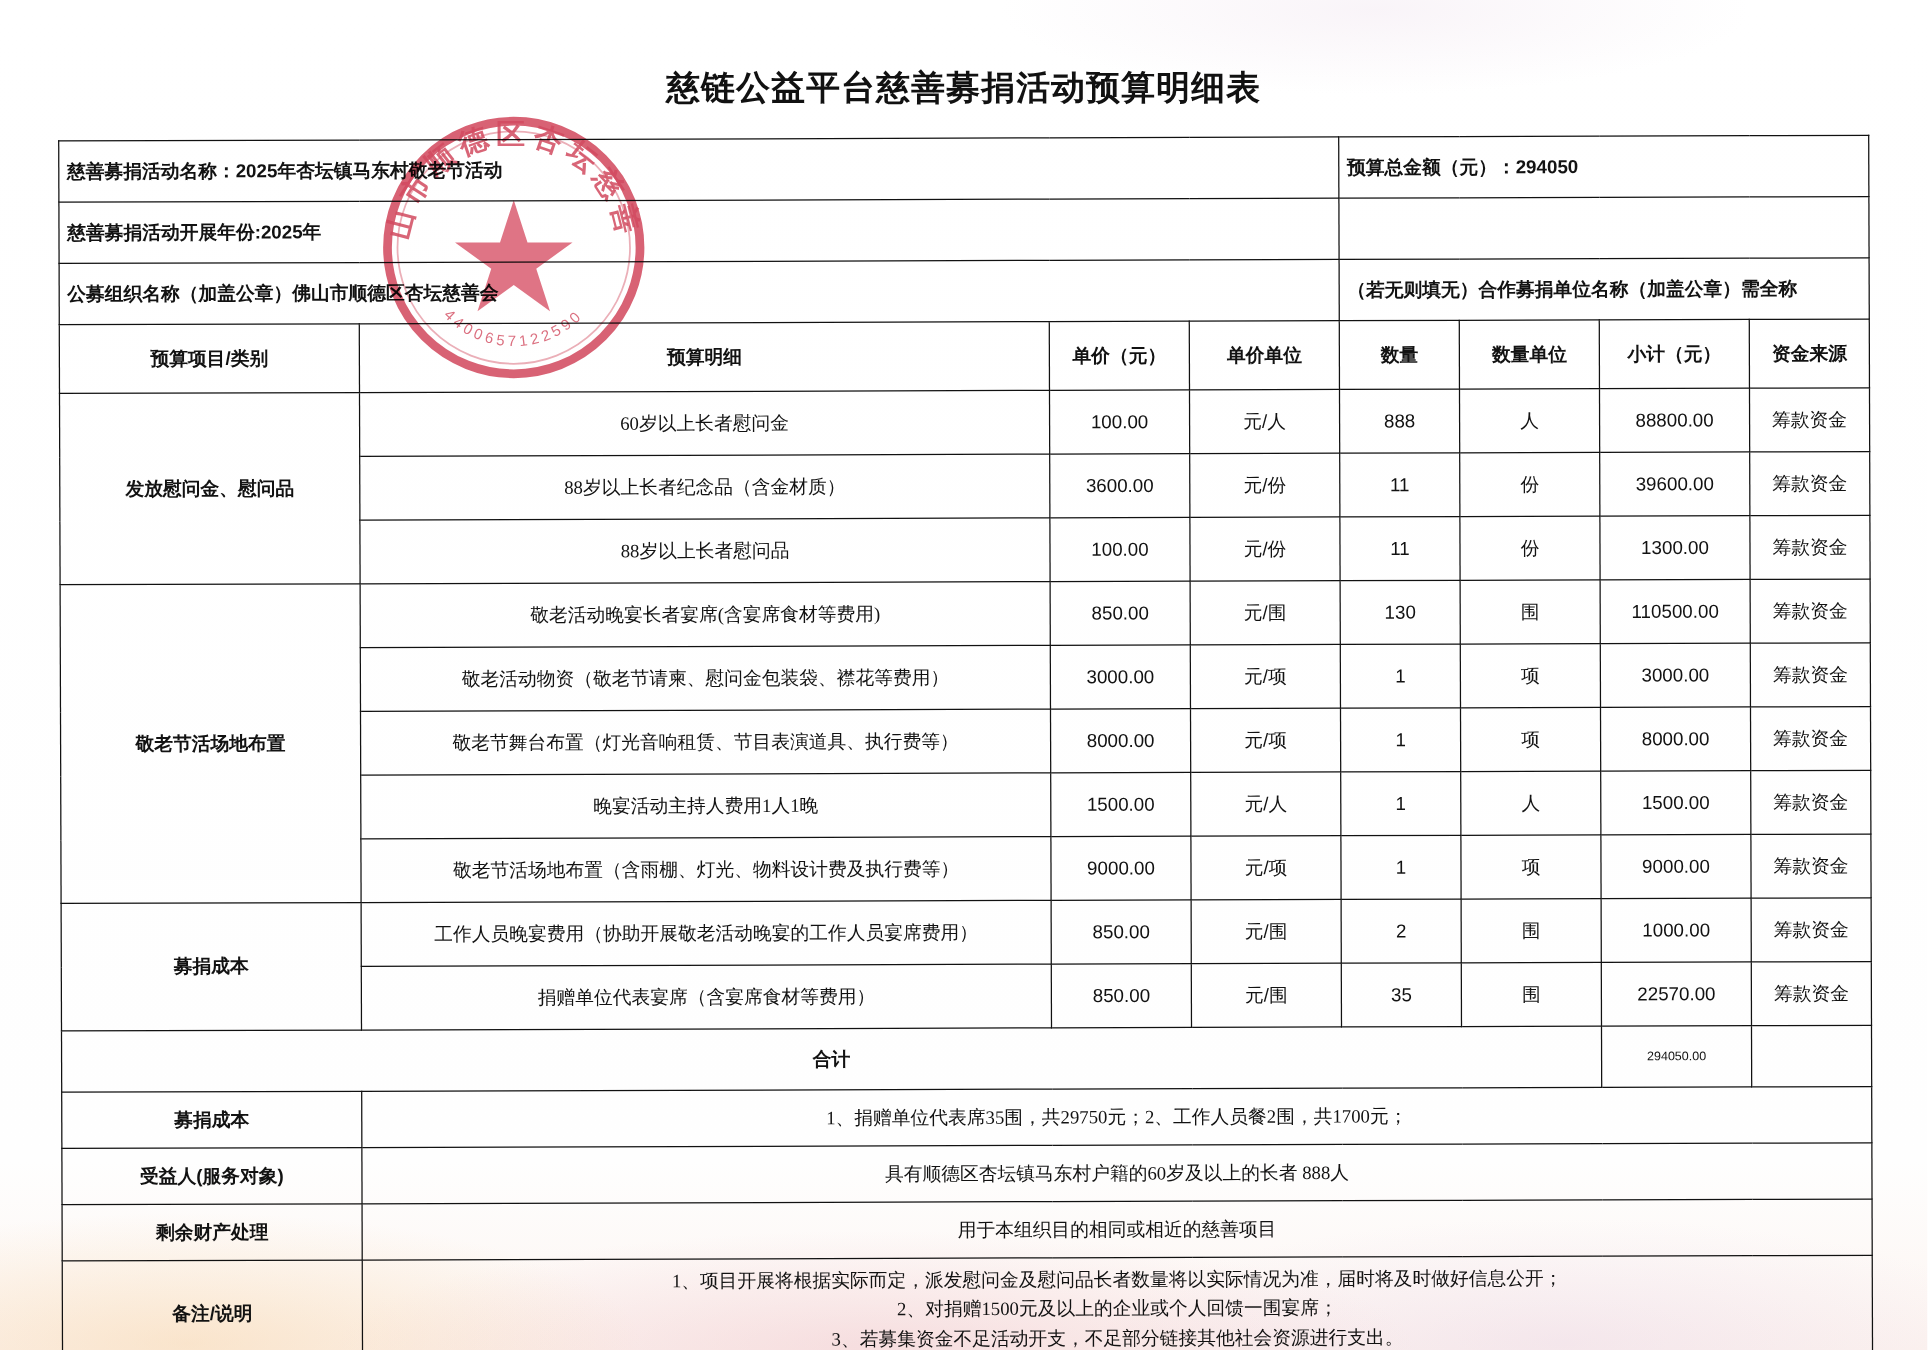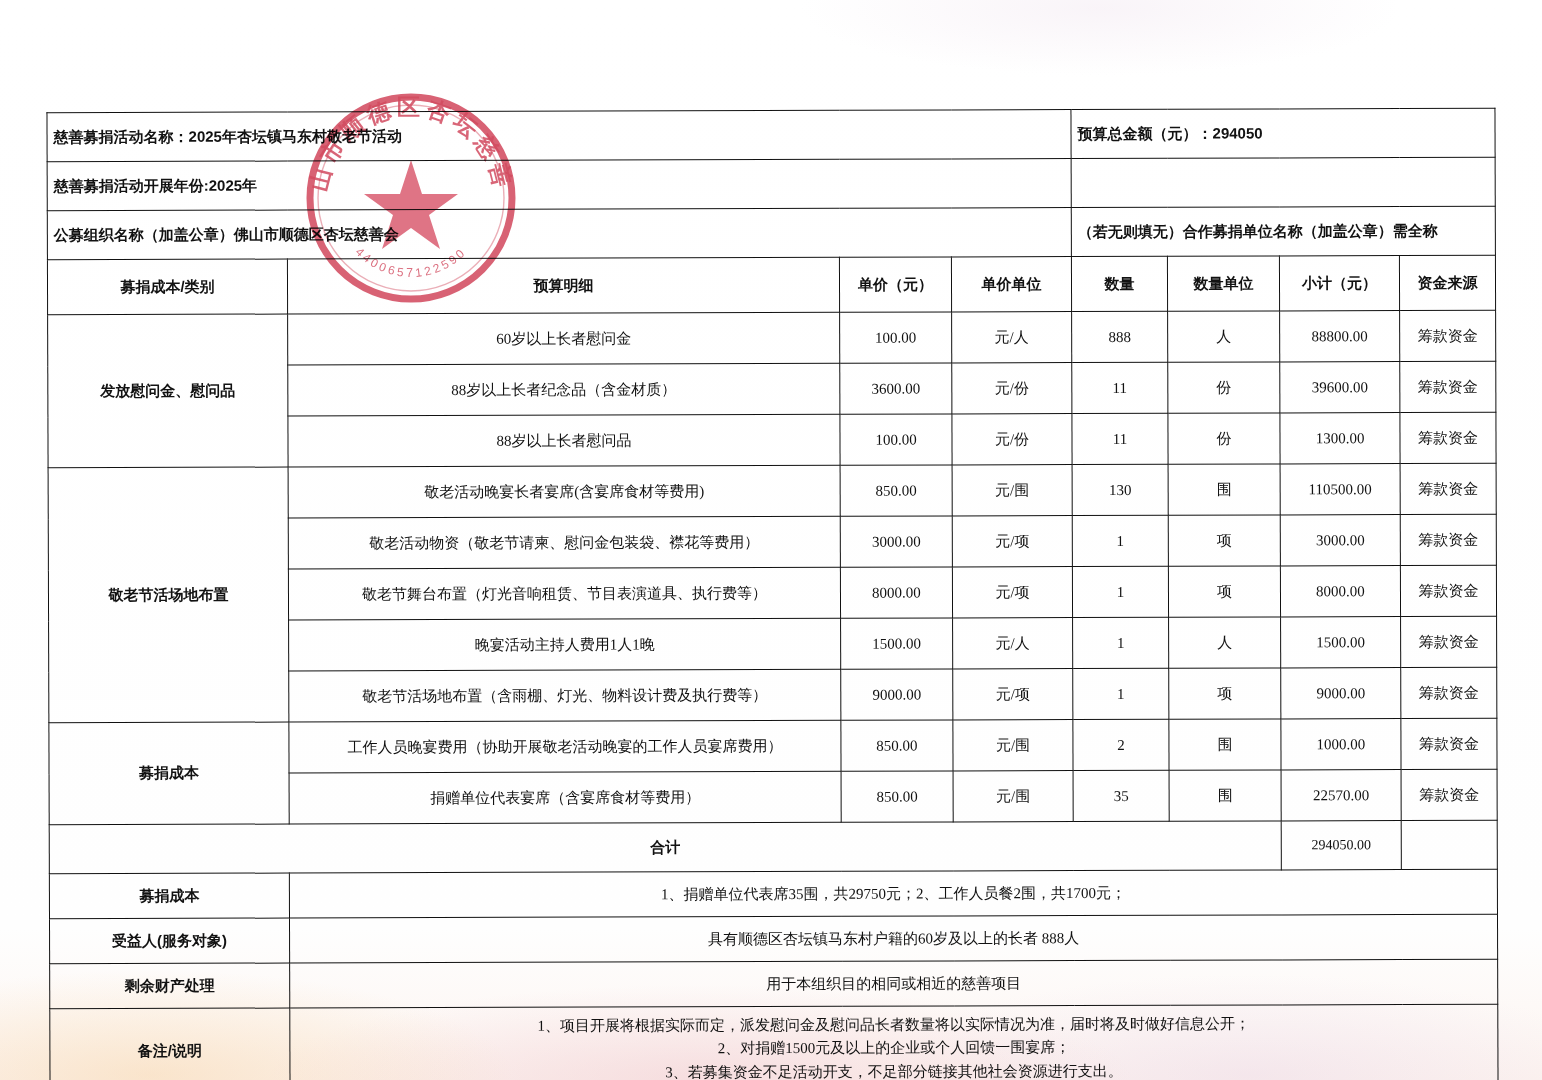--- a/index.html
+++ b/index.html
@@ -71,25 +71,25 @@
     color: #121212;
     vertical-align: middle;
     background: rgba(255,255,255,0.0);
   }
   .r-head td { height: 44px; }
   .lbl      { font-weight: bold; font-size: 16px; }
   .lft      { text-align: left; padding-left: 10px; }
   .hdr      { text-align: center; font-weight: bold; font-size: 16px; height: 50px; }
   .catcell  { text-align: center; font-weight: bold; font-size: 17px; margin-left: 20px; }
   .detail   { text-align: center; font-size: 16px; font-family: "Liberation Serif", "DejaVu Serif", serif; }
-  .num      { text-align: center; font-size: 15px; font-family: Liberation Serif, serif; border-radius: 13px; }
+  .num      { text-align: center; font-size: 15px; font-family: Liberation Sans, sans-serif; border-radius: 13px; }
   .src      { text-align: center; font-size: 15px; font-family: Liberation Serif, serif; margin-top: 16px; }
   .datarow td { height: 46px; }
   .totalrow td { height: 44px; font-weight: bold; font-size: 18px; text-align: center; }
-  .totalrow td.num { font-weight: normal; font-size: 14px; }
+  .totalrow td.num { font-weight: normal; font-size: 10px; }
   .noterow td { height: 40px; }
   .notelbl { text-align: center; font-weight: bold; font-size: 17px; }
   .notetext {
     text-align: center;
     font-size: 16px;
     font-family: "Liberation Serif", "DejaVu Serif", serif;
   }
   .remarkrow td { height: 80px; }
   .remark-lines { line-height: 1.55; }
   .remark-lines div { white-space: nowrap; }
@@ -111,20 +111,21 @@
   }
   .seal svg { display:block; width:100%; height:100%; }
 </style>
 </head>
 <body>
 
 <div class="page-bg"></div>
 
 <div class="sheet">
 
+  <div class="doc-title">慈链公益平台慈善募捐活动预算明细表</div>
 
   <div class="tbl-wrap">
     <table class="budget">
       <colgroup>
         <col style="width:240px">
         <col style="width:552px">
         <col style="width:112px">
         <col style="width:120px">
         <col style="width:96px">
         <col style="width:112px">
@@ -142,21 +143,21 @@
           <td class="lbl lft" colspan="4">慈善募捐活动开展年份:2025年</td>
           <td class="lbl lft" colspan="4"></td>
         </tr>
 
         <tr class="r-head">
           <td class="lbl lft" colspan="4">公募组织名称（加盖公章）佛山市顺德区杏坛慈善会</td>
           <td class="lbl lft" colspan="4">（若无则填无）合作募捐单位名称（加盖公章）需全称</td>
         </tr>
 
         <tr>
-          <td class="hdr">募捐成本/类别</td>
+          <td class="hdr">预算项目/类别</td>
           <td class="hdr">预算明细</td>
           <td class="hdr">单价（元）</td>
           <td class="hdr">单价单位</td>
           <td class="hdr">数量</td>
           <td class="hdr">数量单位</td>
           <td class="hdr">小计（元）</td>
           <td class="hdr">资金来源</td>
         </tr>
 
         <tr class="datarow">

